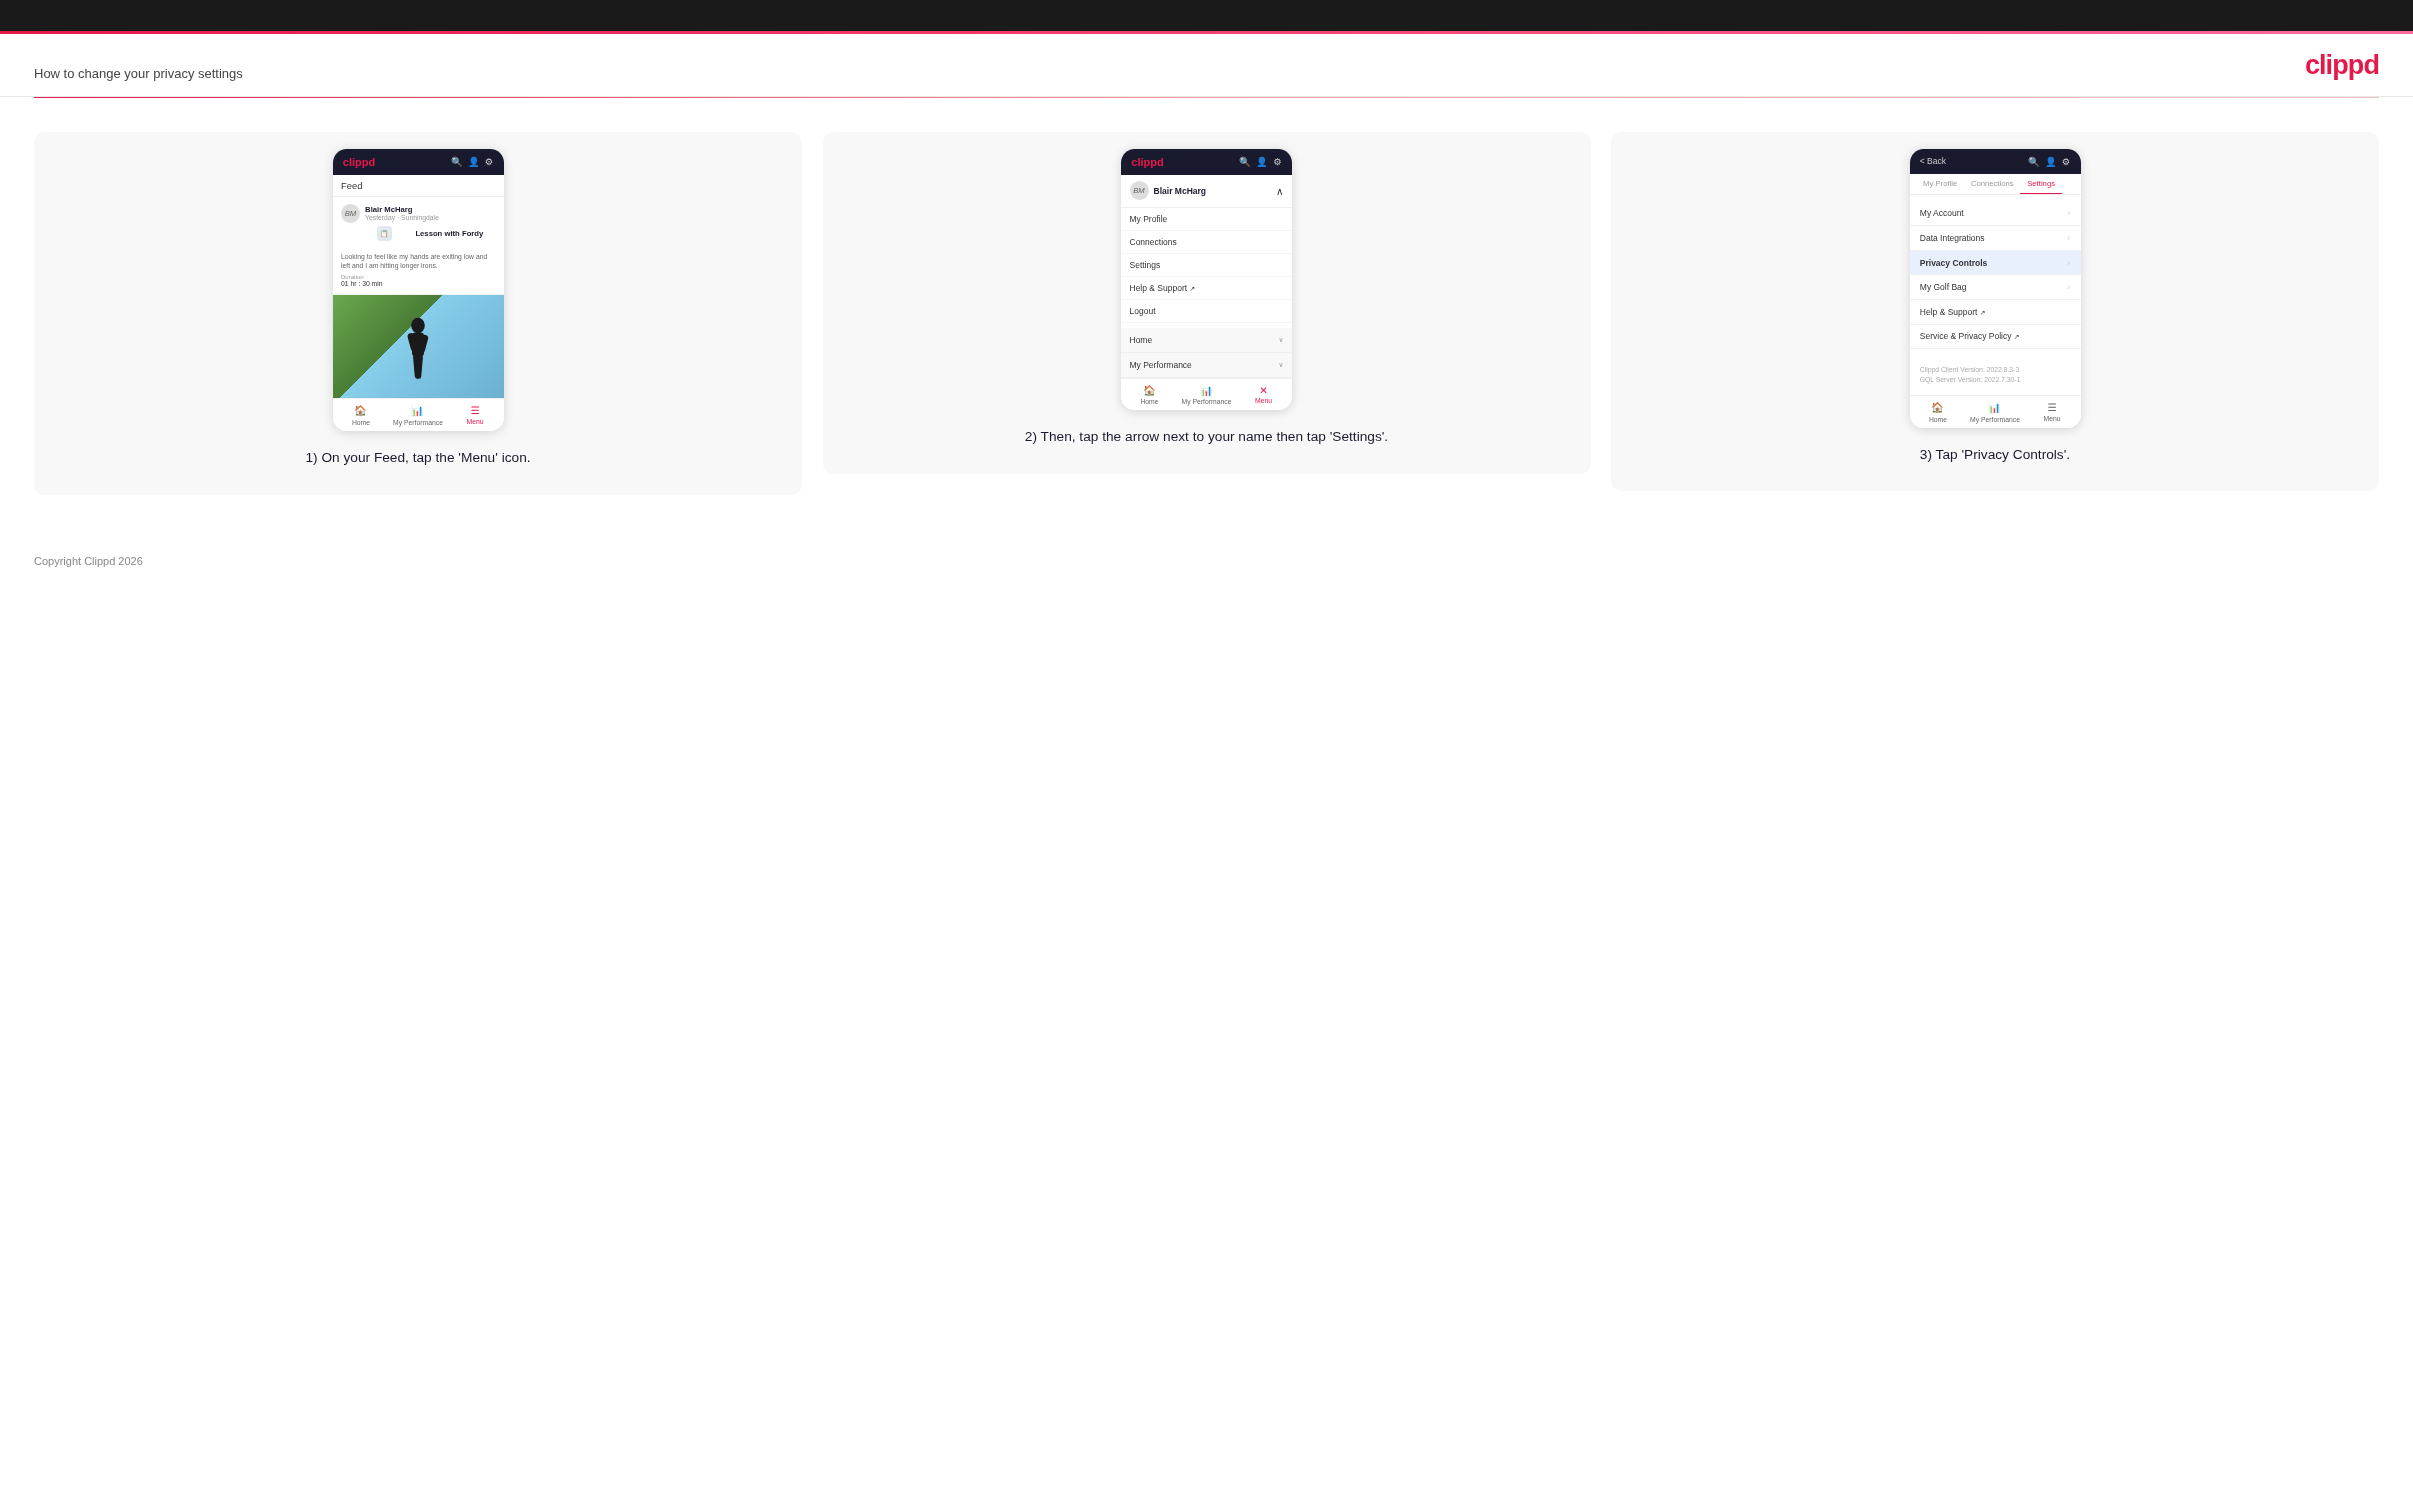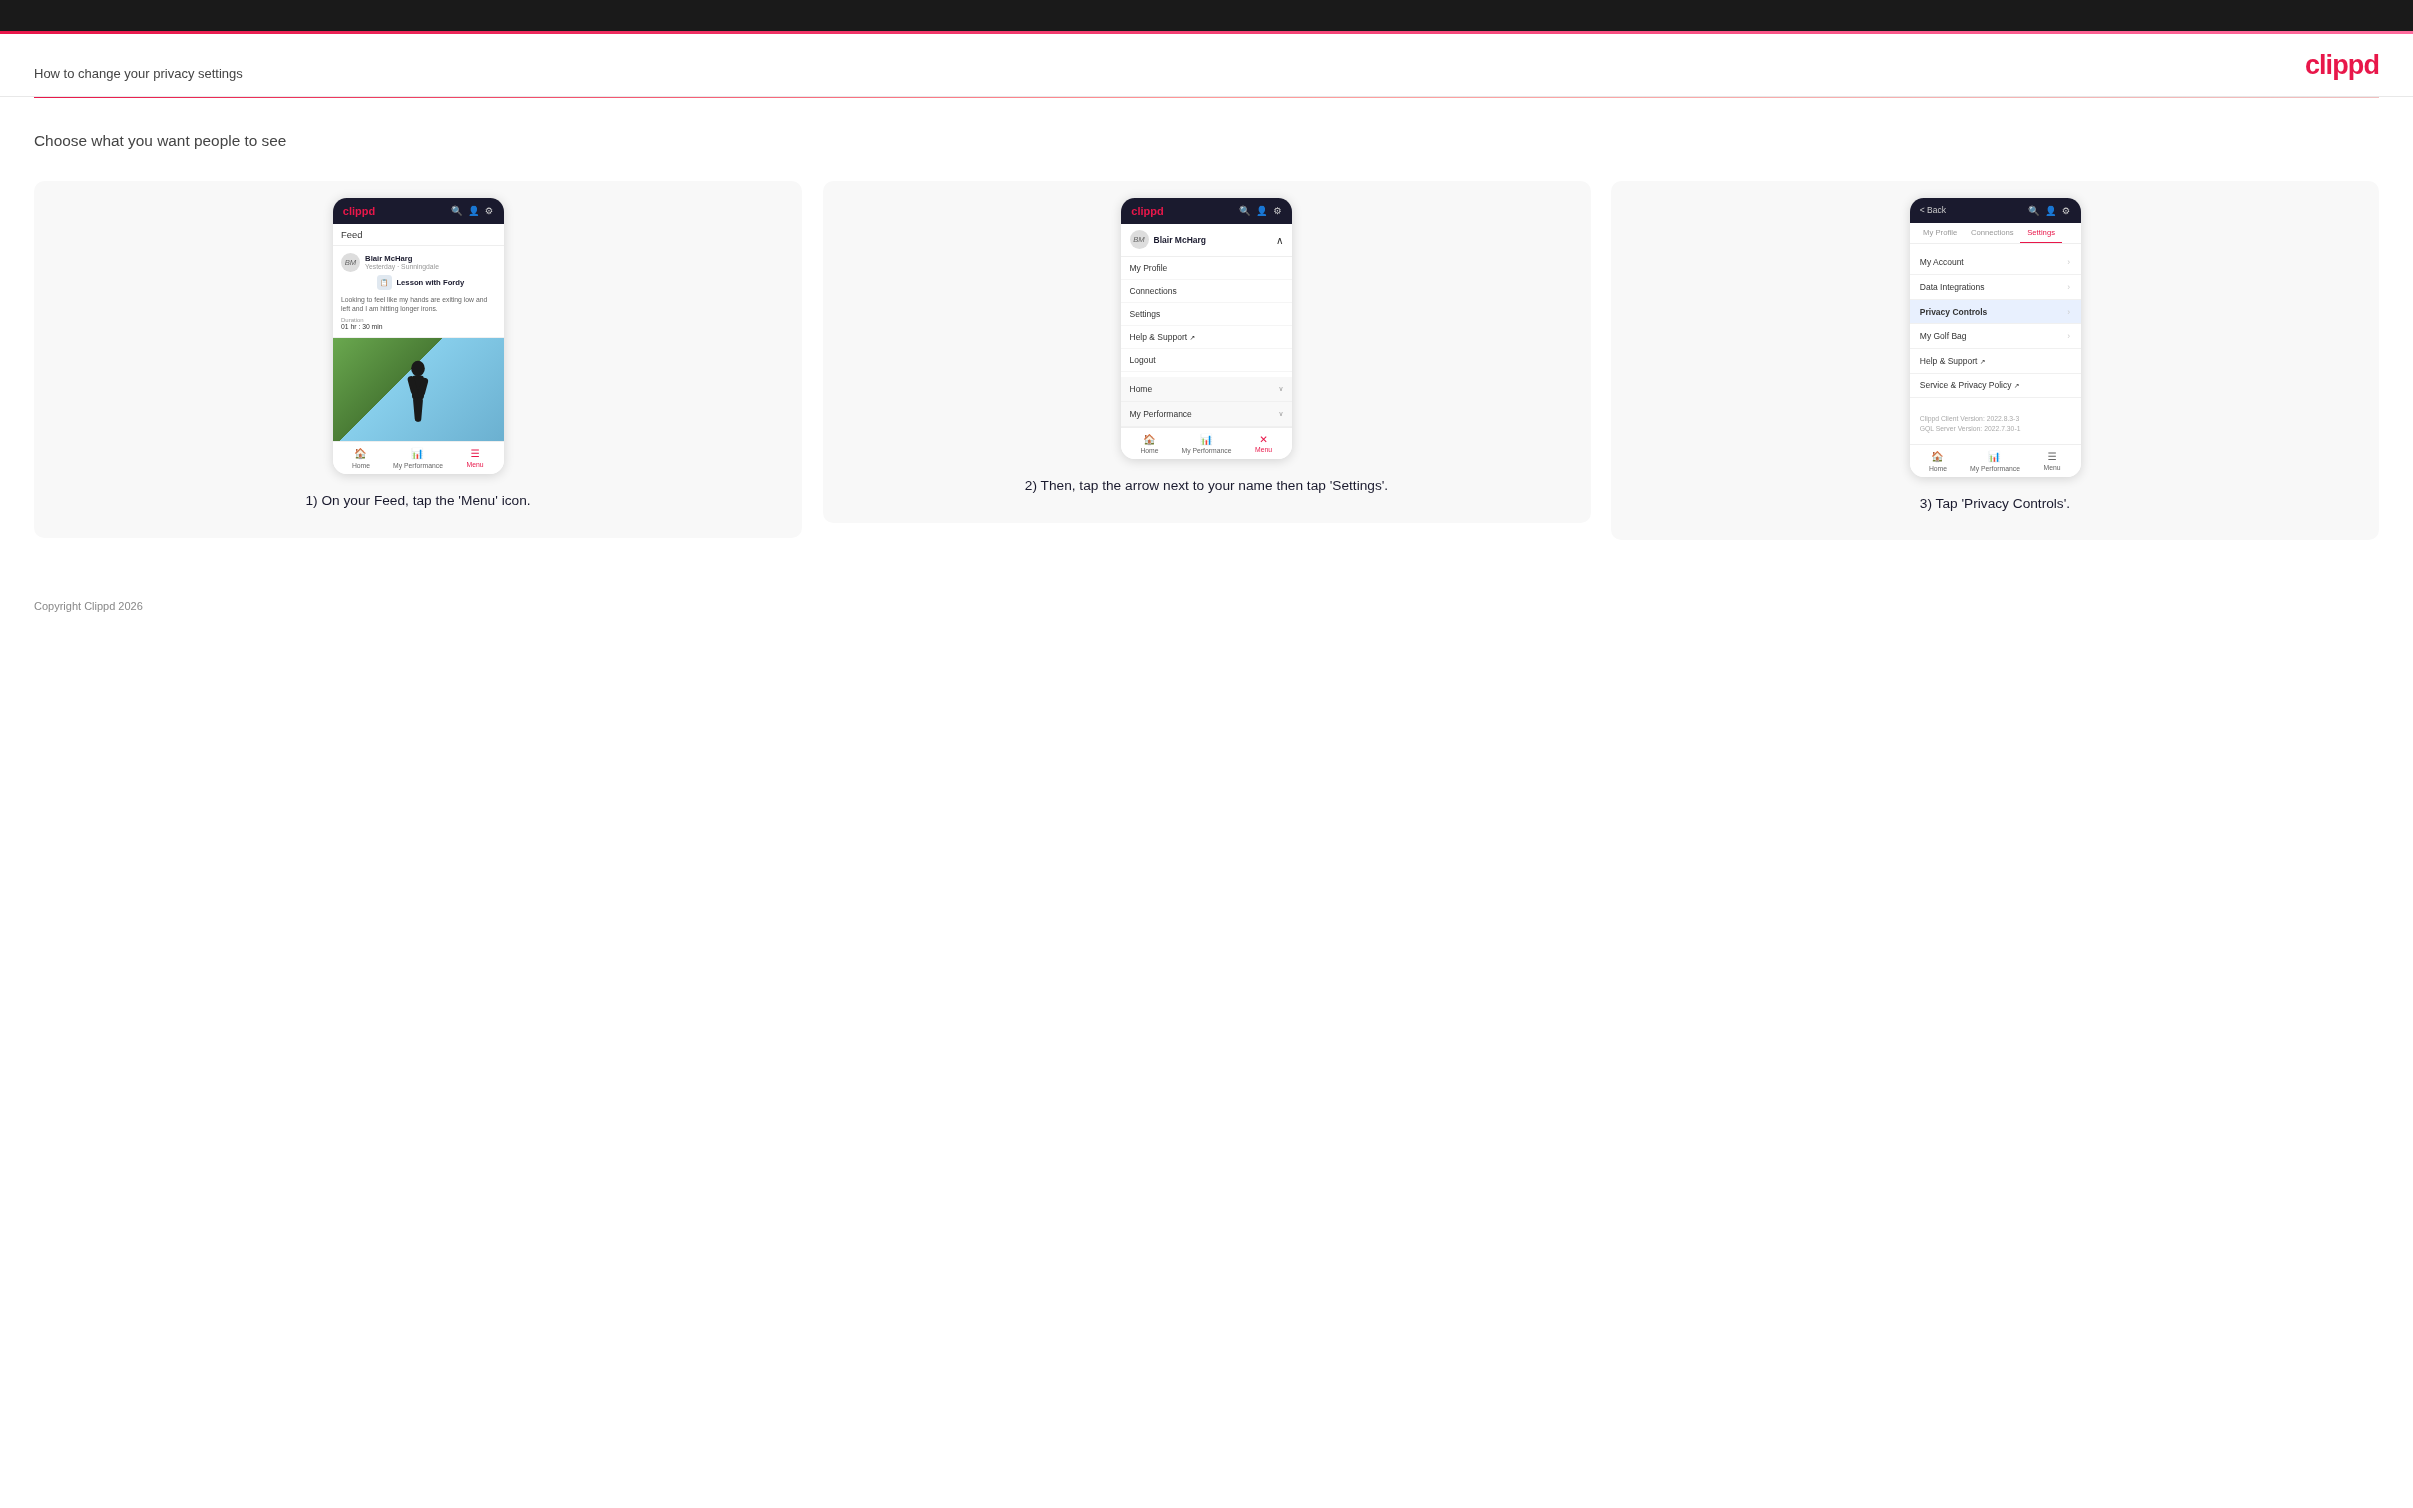--- a/index.html
+++ b/index.html
@@ -177,22 +177,22 @@
     }
 
     .user-info .date {
       font-size: 6.8px;
       color: #999;
     }
 
     .lesson-row {
       display: flex;
       align-items: center;
-      gap: 4px;
-      margin-bottom: 6px;
+      gap: 23px;
+      margin-bottom: 12px;
       padding-left: 36px;
     }
 
     .lesson-icon {
       width: 15.4px;
       height: 15.4px;
       background: #e0e8f0;
       border-radius: 3.4px;
       display: flex;
       align-items: center;
@@ -409,21 +409,20 @@
 <div class="accent-bar"></div>
 
 <div class="header">
   <span class="header-title">How to change your privacy settings</span>
   <span class="logo">clippd</span>
 </div>
 
 <div class="divider"></div>
 
 <div class="main-content">
-  <p class="page-subheading">Choose what you want people to see</p>
 
   <div class="steps-container">
 
     <div class="step-card">
 
       <div class="phone-mockup">
 
         <div class="phone-header">
           <span class="phone-logo">clippd</span>
           <div class="phone-icons">

